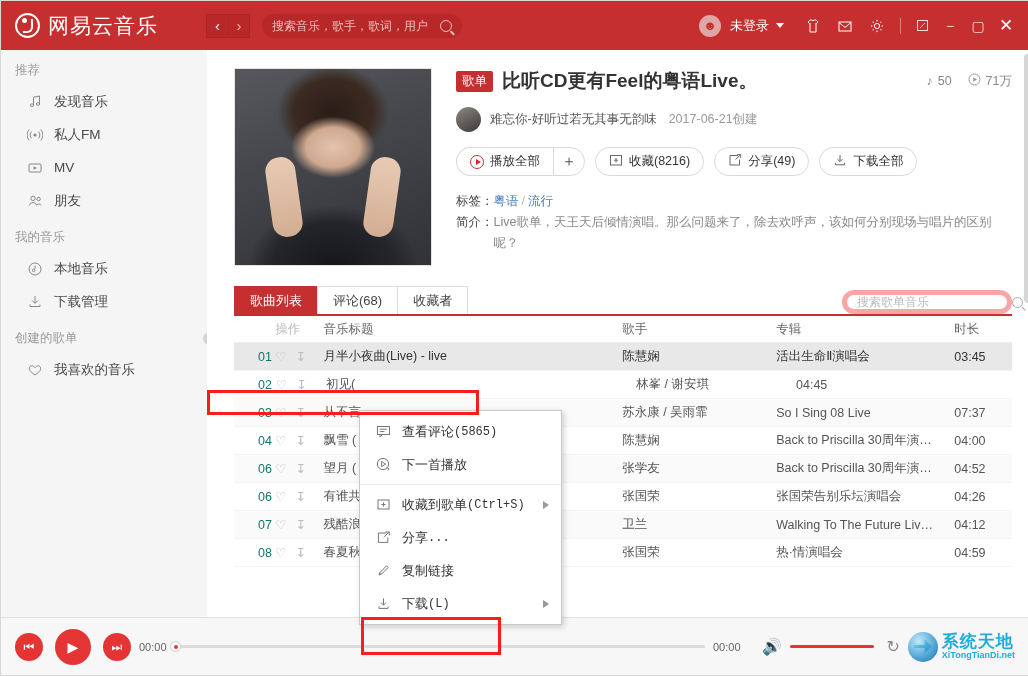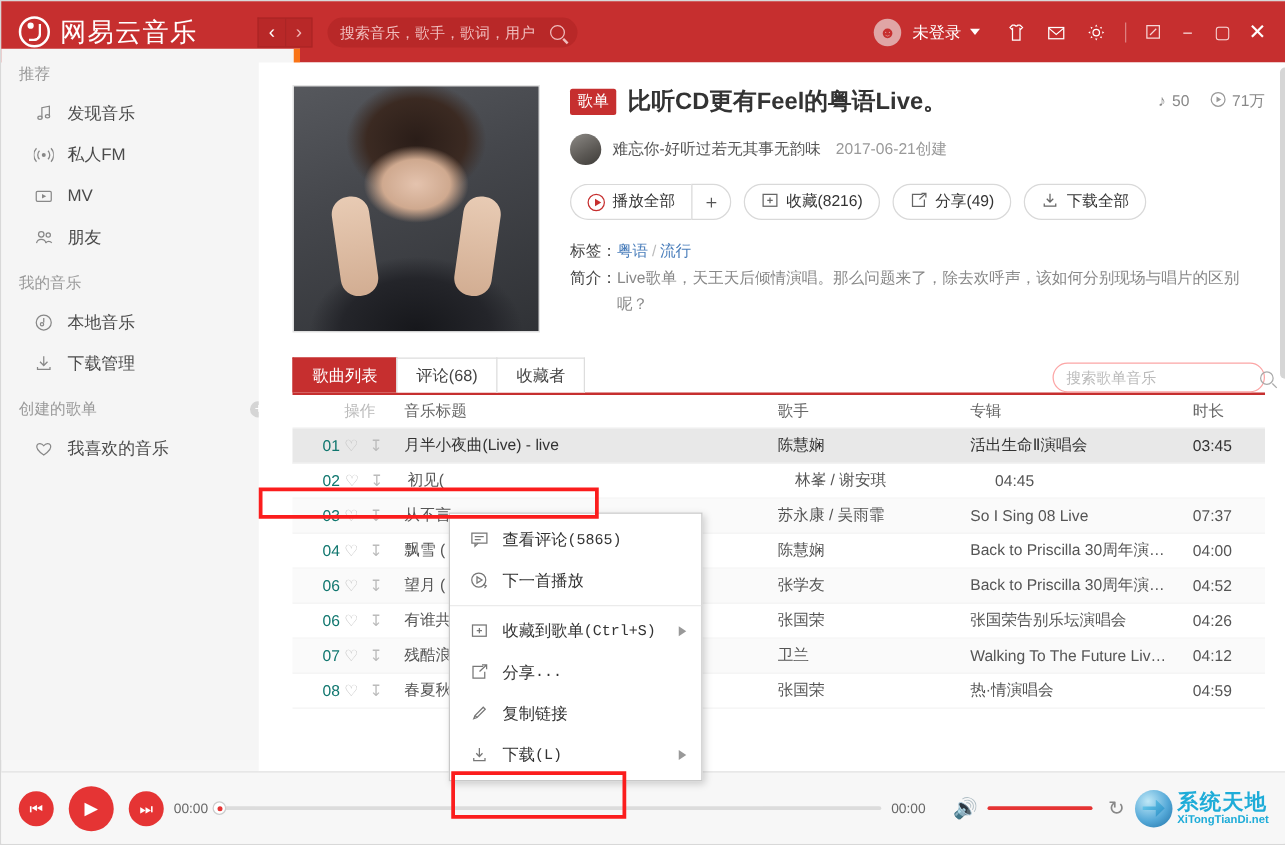--- a/index.html
+++ b/index.html
@@ -98,23 +98,23 @@
   .win-sep { width: 1px; height: 16px; background: #dd8080; margin: 0 6px; }
   .wbtn {
     width: 26px; height: 26px; display: flex;
     align-items: center; justify-content: center;
     color: #f7d6d6; font-size: 14px;
   }
   .wbtn.close { color: #fff; font-size: 17px; }
 
   
   .sidebar {
-    position: absolute; left: 0; top: 38px;
+    position: absolute; left: 0; top: 49px;
     width: 239px; height: 569px;
-    background: #f5f5f5; border-right: 5px solid #f97316;
+    background: #f5f5f5; border-right: 2px solid #f97316;
     overflow: hidden;
   }
   .side-group { color: #9a9a9a; font-size: 12.5px; padding: 12px 0 6px 14px; }
   .side-group-row {
     display: flex; align-items: center; padding: 12px 10px 6px 14px;
   }
   .side-group-row .lbl { color: #9a9a9a; font-size: 12.5px; }
   .side-group-row .tools { margin-left: auto; display: flex; gap: 6px; align-items: center; }
   .plus-circ {
     width: 13px; height: 13px; border-radius: 50%;
@@ -226,21 +226,21 @@
   }
   .tab {
     height: 28px; padding: 0 15px; font-size: 13px;
     display: flex; align-items: center; color: #444;
     border: 1px solid #ddd; border-bottom: none;
     background: #fff; margin-right: -1px;
   }
   .tab.active { background: #c62f2f; color: #fff; border-color: #c62f2f; }
   .tab-search {
     margin-left: auto; width: 170px; height: 24px;
-    border: 1px solid #fca5a5; border-radius: 12px;
+    border: 5px solid #fca5a5; border-radius: 12px;
     display: flex; align-items: center; padding: 0 10px;
   }
   .tab-search input {
     flex: 1; border: none; outline: none; font-size: 12px; color: #666;
     font-family: "Liberation Sans", sans-serif; background: transparent;
   }
   .tab-search input::placeholder { color: #bbb; }
   .ts-ico {
     width: 11px; height: 11px; border: 1.4px solid #aaa;
     border-radius: 50%; position: relative; flex: none;

